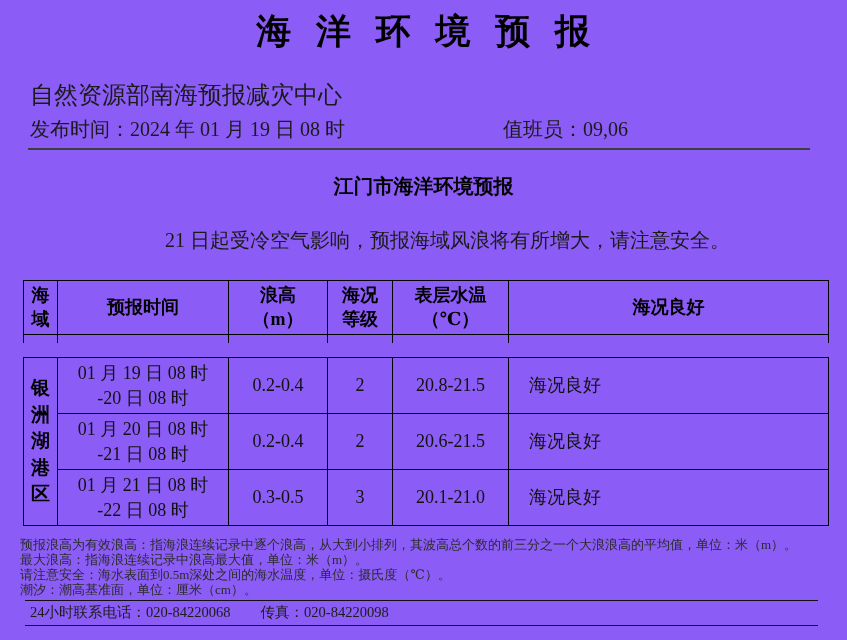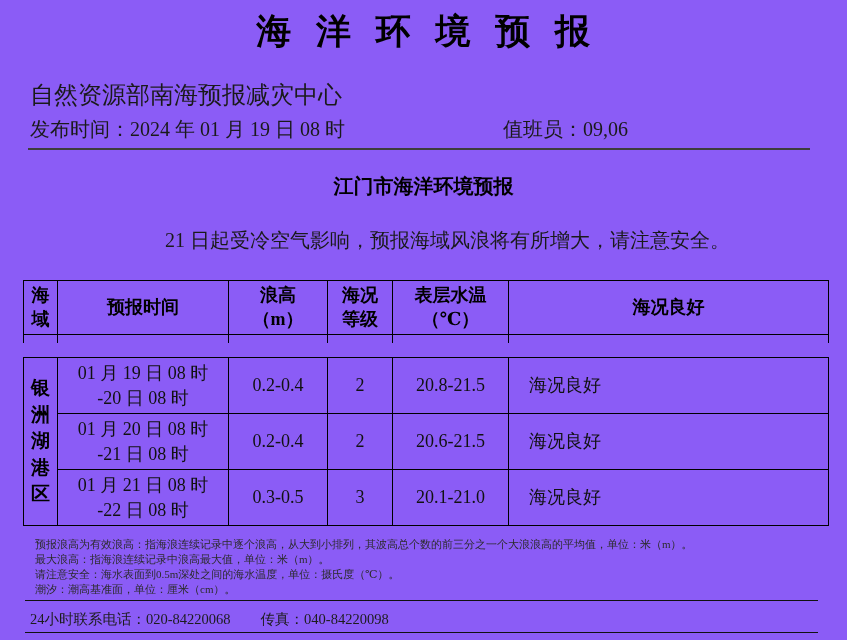--- a/index.html
+++ b/index.html
@@ -37,23 +37,23 @@
   .tbl-body{margin-top:14px;}
   .tbl-body td{
     border:1.5px solid #000;font-size:18px;text-align:center;vertical-align:middle;
     padding:0;line-height:1.35;white-space:pre-line;height:55px;color:#111;
   }
   .tbl-body td.area-cell{
     font-weight:bold;font-size:19px;line-height:1.4;color:#000;
   }
   .tbl-body td.tip-cell{text-align:left;padding-left:20px;}
 
-  .notes{margin:11px 0 0 35px;font-size:11px;line-height:15px;color:#2b2b2b;}
+  .notes{margin:11px 0 0 20px;font-size:13px;line-height:15px;color:#2b2b2b;}
   .rule-mid{margin:3px 25px 0 25px;border-top:1.5px solid #111;width:793px;}
-  .contact{margin:10px 0 0 30px;font-size:14.5px;line-height:17px;color:#1c1c1c;}
+  .contact{margin:3px 0 0 30px;font-size:14.5px;line-height:17px;color:#1c1c1c;}
   .contact .row{display:flex;}
   .contact .row .left{margin-right:30px;}
   .rule-bot{margin:4px 25px 0 25px;border-top:1.5px solid #111;width:793px;}
 </style>
 </head>
 <body>
 
 <div class="doc">
 
   <div class="title">海 洋 环 境 预 报</div>
@@ -151,19 +151,19 @@
     <div>最大浪高：指海浪连续记录中浪高最大值，单位：米（m）。</div>
     <div>请注意安全：海水表面到0.5m深处之间的海水温度，单位：摄氏度（℃）。</div>
     <div>潮汐：潮高基准面，单位：厘米（cm）。</div>
   </div>
 
   <div class="rule-mid"></div>
 
   <div class="contact">
     <div class="row">
       <span class="left">24小时联系电话：020-84220068</span>
-      <span>传真：040-84220098</span>
+      <span>传真：020-84220098</span>
     </div>
   </div>
 
   <div class="rule-bot"></div>
 
 </div>
 
 </body></html>

